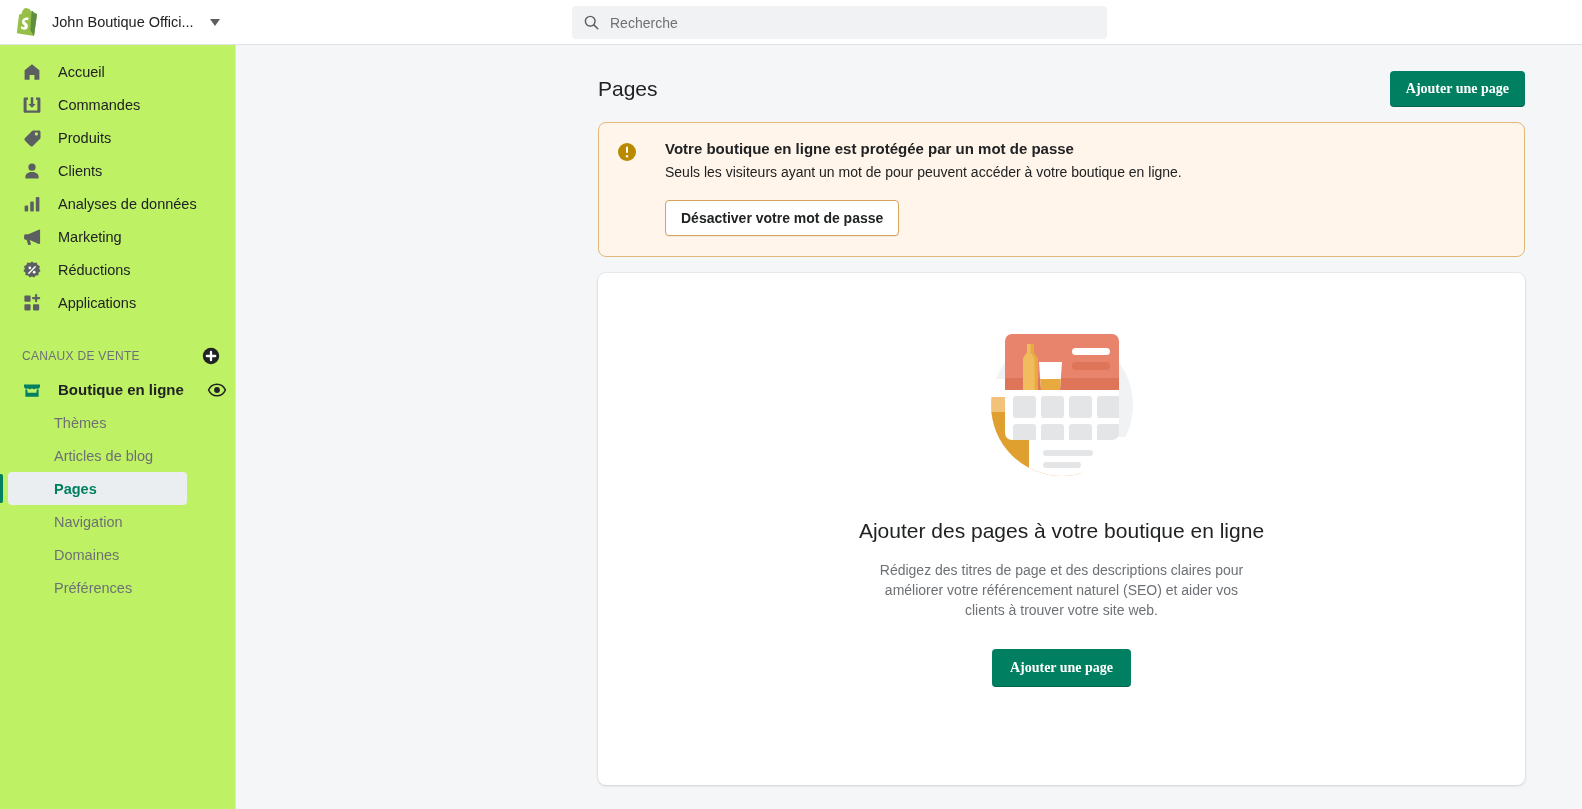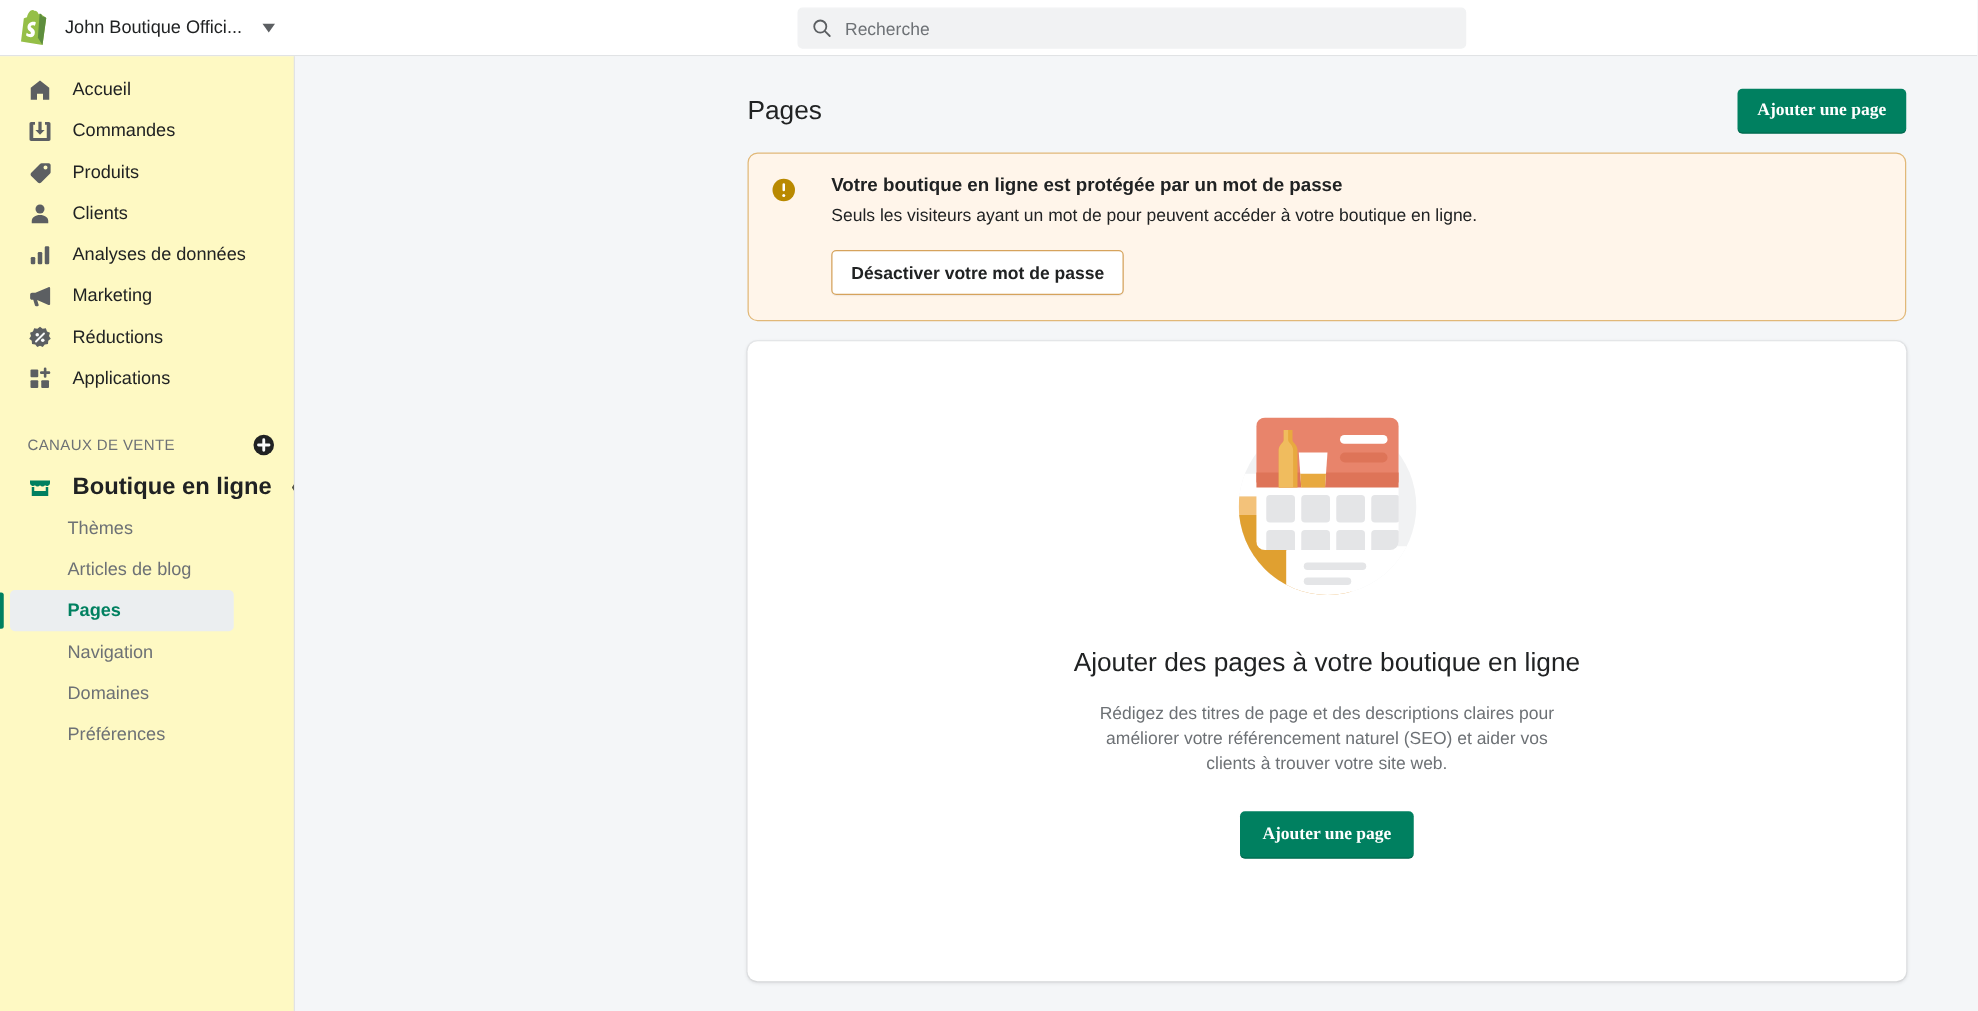--- a/index.html
+++ b/index.html
@@ -30,21 +30,21 @@
     font-size: 14.5px; color: #202223; font-weight: 400;
     white-space: nowrap; overflow: hidden;
   }
   .caret {
     width: 0; height: 0; margin-left: 4px;
     border-left: 5.5px solid transparent;
     border-right: 5.5px solid transparent;
     border-top: 7px solid #5C5F62;
   }
   .search-wrap {
-    position: absolute; left: 638px; top: 6px;
+    position: absolute; left: 572px; top: 6px;
     width: 535px; height: 33px;
   }
   .search-box {
     width: 100%; height: 100%;
     background: #F1F2F3;
     border: 1px solid #F1F2F3;
     border-radius: 4px;
     display: flex; align-items: center;
     padding: 0 10px;
     gap: 10px;
@@ -56,21 +56,21 @@
     font-family: "Liberation Sans", sans-serif;
     font-size: 14px; color: #6D7175;
     width: 100%; height: 100%;
   }
   .search-input::placeholder { color: #6D7175; opacity: 1; }
 
   
   .sidebar {
     position: absolute; top: 45px; left: 0;
     width: 236px; height: 764px;
-    background: #fef9c3;
+    background: #bef264;
     border-right: 1px solid #E1E3E5;
     padding-top: 10px;
     overflow: hidden;
   }
   .nav-item {
     position: relative;
     display: flex; align-items: center;
     height: 33px; margin: 0 8px 0 8px;
     padding-left: 14px;
     border-radius: 4px;
@@ -92,21 +92,21 @@
   .icon-btn { width: 20px; height: 20px; cursor: pointer; flex:0 0 auto; display:block;}
 
   .channel-item {
     position: relative;
     display: flex; align-items: center;
     height: 33px; margin: 0 8px;
     padding-left: 14px; gap: 16px;
     border-radius: 4px; cursor: pointer;
   }
   .channel-label {
-    font-size: 19px; color: #202223; font-weight: 600;
+    font-size: 15px; color: #202223; font-weight: 600;
     white-space: nowrap; flex: 1 1 auto;
   }
   .sub-item {
     position: relative;
     display: flex; align-items: center;
     height: 33px; margin: 0 48px 0 8px;
     padding-left: 46px;
     border-radius: 4px; cursor: pointer;
   }
   .sub-label { font-size: 14.5px; color: #6D7175; white-space: nowrap; }

